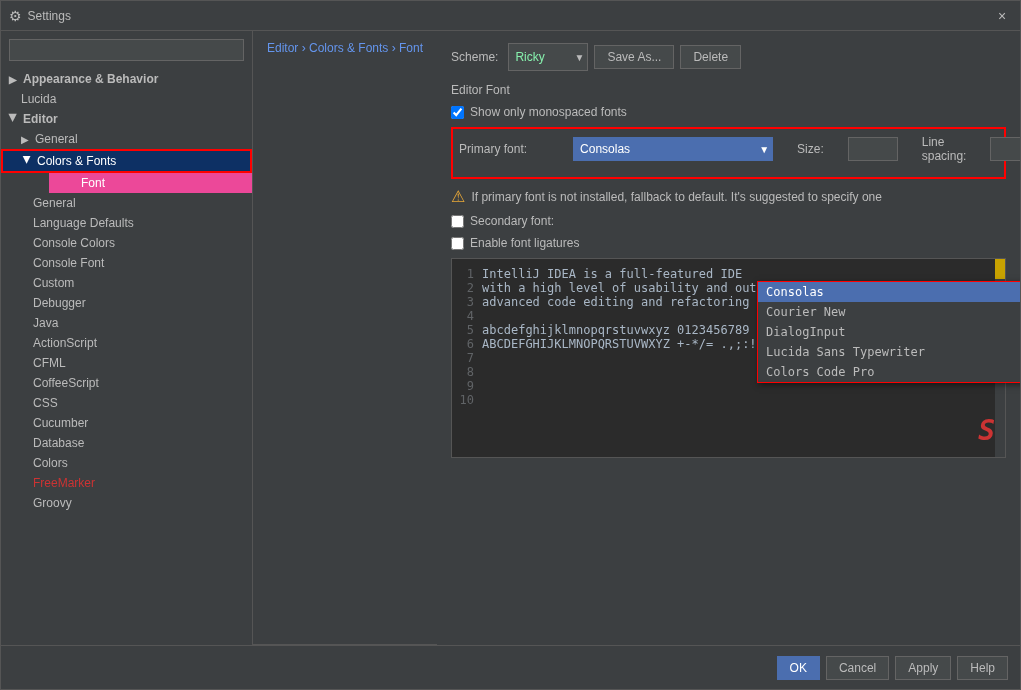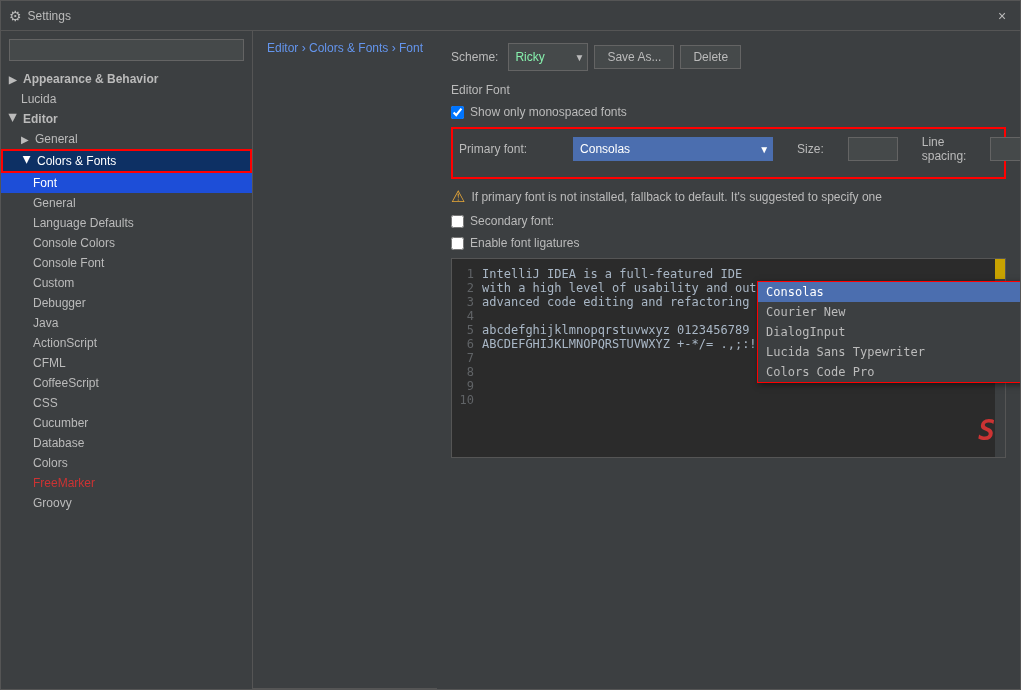--- a/index.html
+++ b/index.html
@@ -124,21 +124,21 @@
       <div class="sidebar-item tree-indent-1">
         <span class="arrow">▶</span>
         <span>General</span>
       </div>
 
       <div class="sidebar-item tree-indent-1" style="border: 2px solid red; background: #0d3064; color: white;">
         <span class="arrow" style="transform:rotate(90deg);">▶</span>
         <span>Colors &amp; Fonts</span>
       </div>
 
-      <div class="sidebar-item tree-indent-2" style="background: #1d4ed8; color: white;">
+      <div class="sidebar-item tree-indent-2" style="background: #ec4899; color: white; margin-left: 48px;">
         <span>Font</span>
       </div>
 
       <div class="sidebar-item tree-indent-2">
         <span>General</span>
       </div>
 
       <div class="sidebar-item tree-indent-2">
         <span>Language Defaults</span>
       </div>
@@ -318,13 +318,19 @@
           <div class="preview-scrollbar">
             <div class="preview-scrollbar-thumb"></div>
           </div>
 
           <div class="swi-logo">S</div>
         </div>
       </div>
     </div>
   </div>
 
+  <div class="bottom-bar">
+    <button class="btn btn-primary">OK</button>
+    <button class="btn">Cancel</button>
+    <button class="btn">Apply</button>
+    <button class="btn">Help</button>
+  </div>
 </div>
 
 </body></html>

